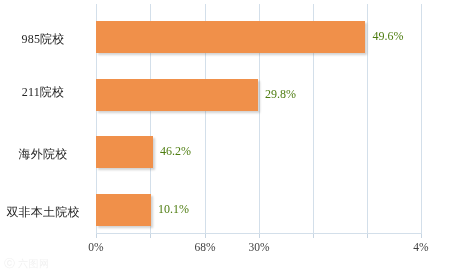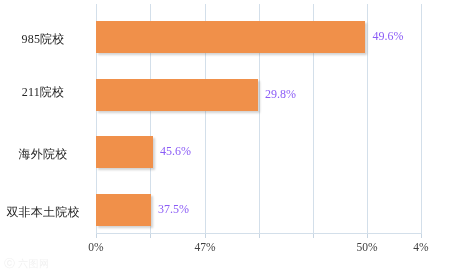--- a/index.html
+++ b/index.html
@@ -74,21 +74,21 @@
     height: 32px;
     background: #F0904A;
     box-shadow: 2px 2px 2px rgba(120,120,120,0.33);
   }
 
   
   .value-label {
     position: absolute;
     font-family: "Liberation Serif", "DejaVu Serif", serif;
     font-size: 12px;
-    color: #8b5cf6;
+    color: #4d7c0f;
     white-space: nowrap;
   }
 
   
   .xaxis {
     position: absolute;
     left: 96px;
     top: 234px;
     width: 326px;
     height: 30px;
@@ -157,36 +157,36 @@
 
     <div class="axis-baseline"></div>
 
     <div class="bar" id="bar-0" style="left: 0px; top: 17px; width: 269.493px; background: rgb(240, 144, 74);"></div>
     <div class="bar" id="bar-1" style="left: 0px; top: 75px; width: 161.913px; background: rgb(240, 144, 74);"></div>
     <div class="bar" id="bar-2" style="left: 0px; top: 132px; width: 57.05px; background: rgb(240, 144, 74);"></div>
     <div class="bar" id="bar-3" style="left: 0px; top: 190px; width: 54.8767px; background: rgb(240, 144, 74);"></div>
 
     <div class="value-label" id="val-0" style="top: 25px; left: 276.493px;">49.6%</div>
     <div class="value-label" id="val-1" style="top: 83px; left: 168.913px; text-align: center;">29.8%</div>
-    <div class="value-label" id="val-2" style="top: 140px; left: 64.05px;">45.6%</div>
-    <div class="value-label" id="val-3" style="top: 198px; left: 61.8767px;">37.5%</div>
+    <div class="value-label" id="val-2" style="top: 140px; left: 64.05px;">46.2%</div>
+    <div class="value-label" id="val-3" style="top: 198px; left: 61.8767px;">10.1%</div>
   </div>
 
   <div class="xaxis">
     <div class="tick-mark" style="left:0px;"></div>
     <div class="tick-mark" style="left:54px;"></div>
     <div class="tick-mark" style="left:109px;"></div>
     <div class="tick-mark" style="left:163px;"></div>
     <div class="tick-mark" style="left:217px;"></div>
     <div class="tick-mark" style="left:271px;"></div>
     <div class="tick-mark" style="left:325px;"></div>
 
     <div class="tick-label" style="left:0px;">0%</div>
-    <div class="tick-label" style="left:109px;">47%</div>
-    <div class="tick-label" style="left:271px;">50%</div>
+    <div class="tick-label" style="left:109px;">68%</div>
+    <div class="tick-label" style="left:163px;">30%</div>
     <div class="tick-label" style="left:325px;">4%</div>
   </div>
 
   <div class="watermark">
     <span class="wm-mark">ⓒ</span>
     <span class="wm-text">六图网</span>
   </div>
 
 </div>
 

